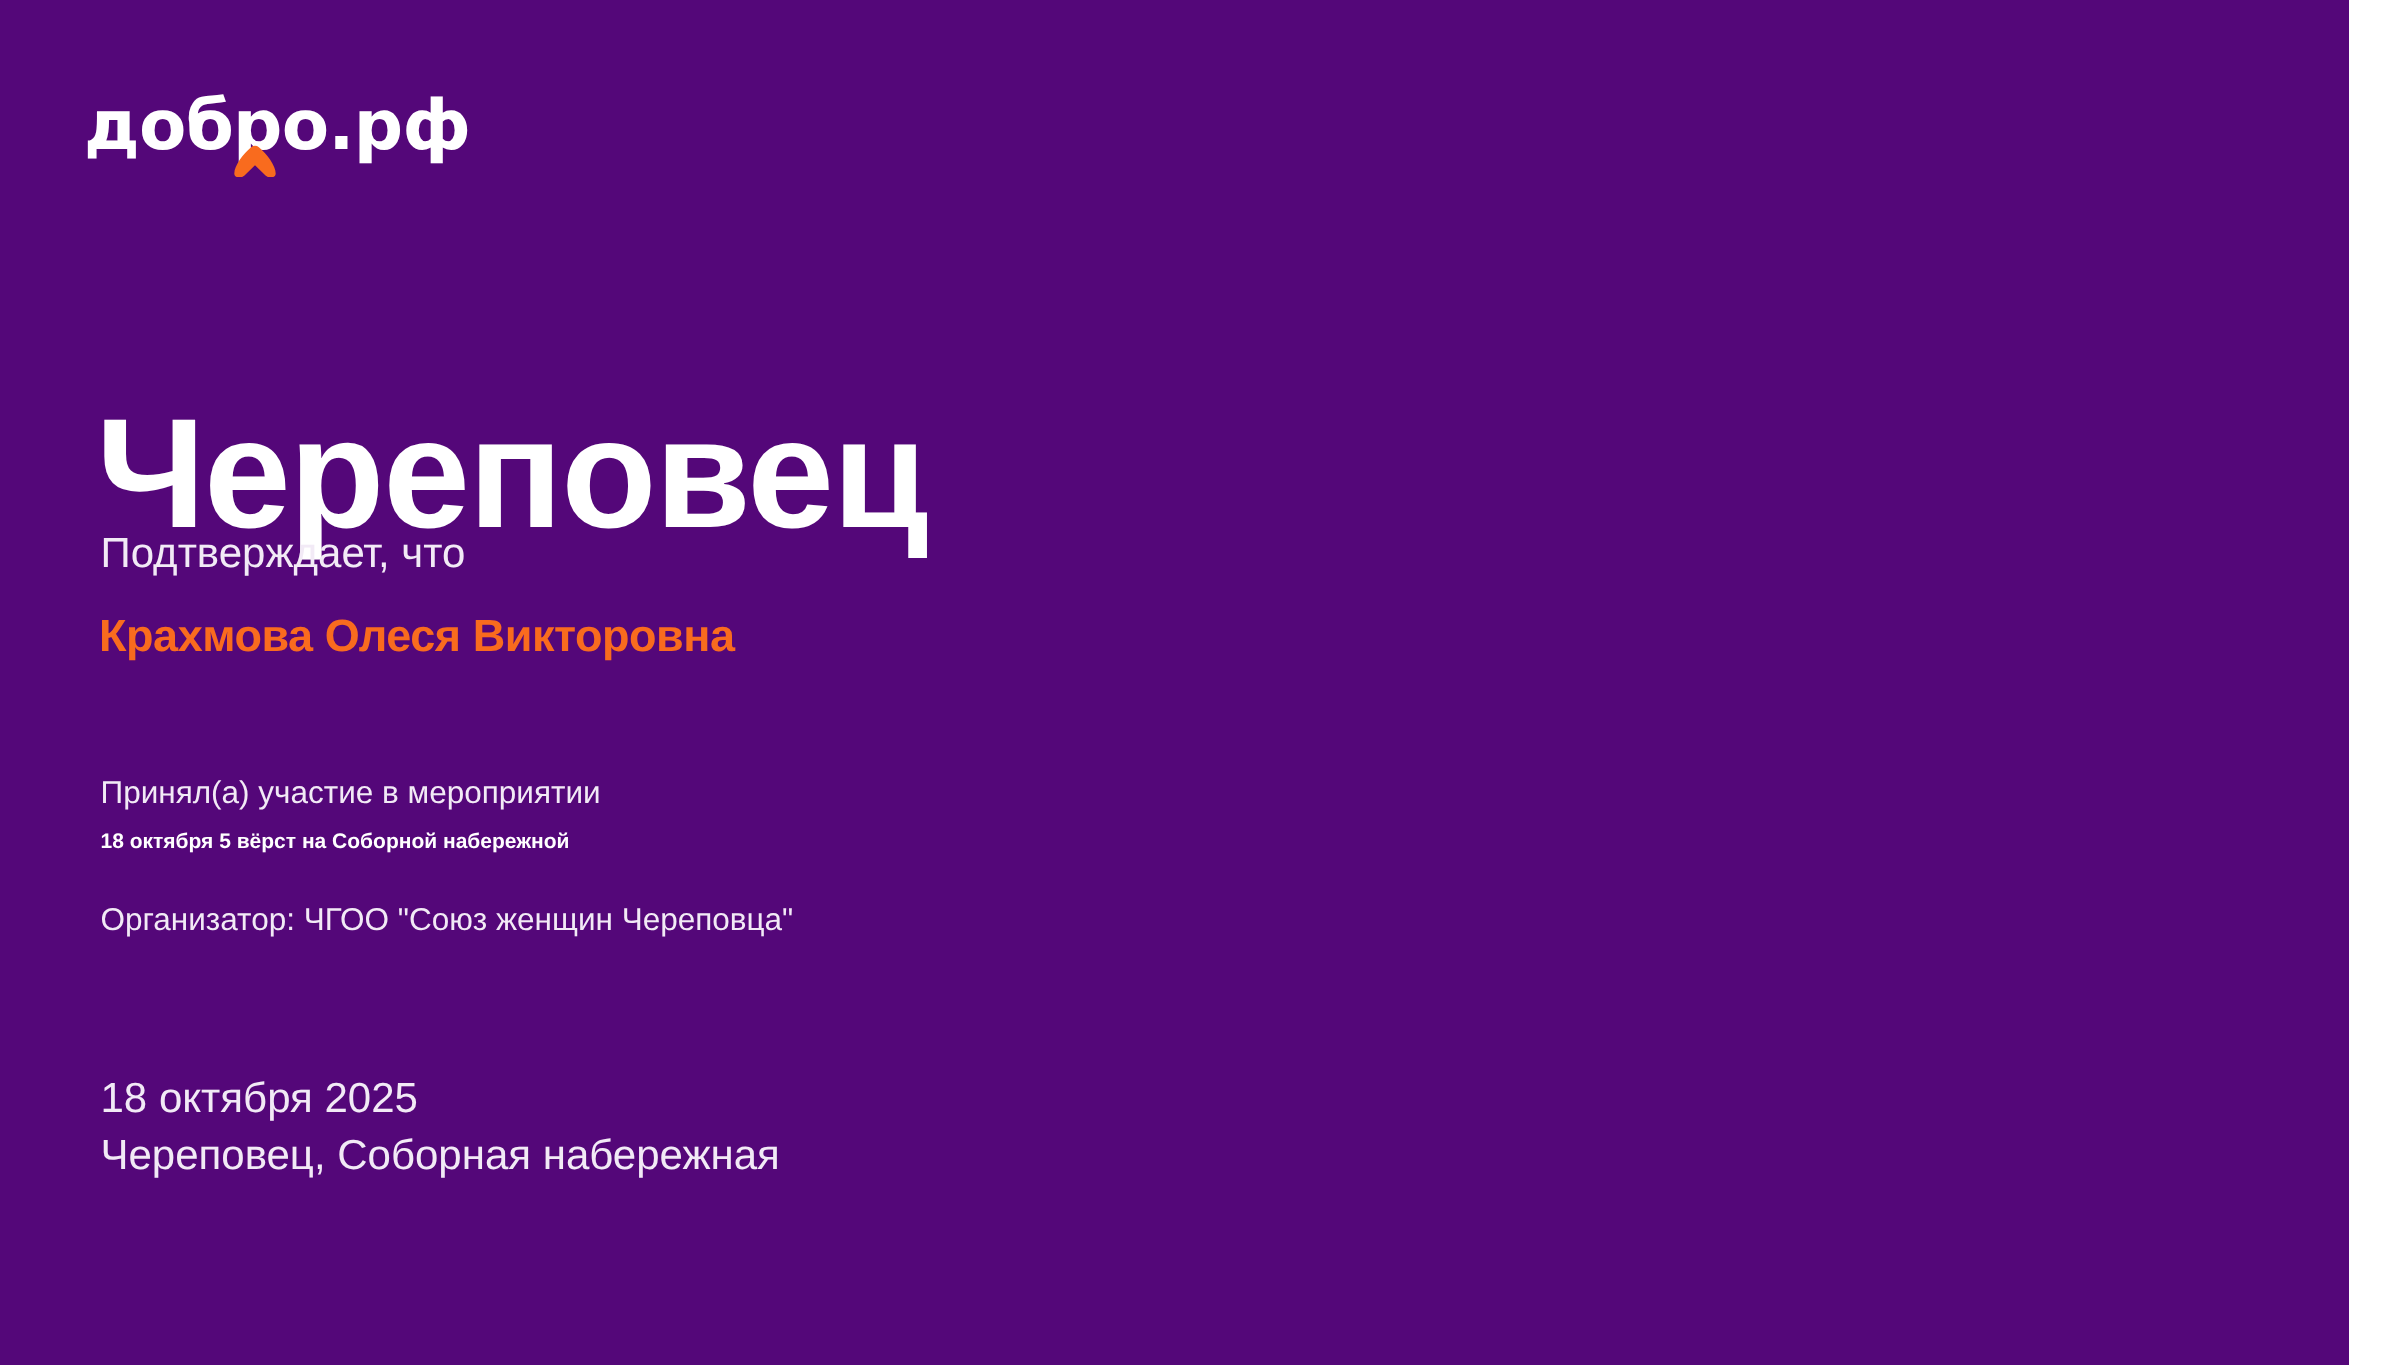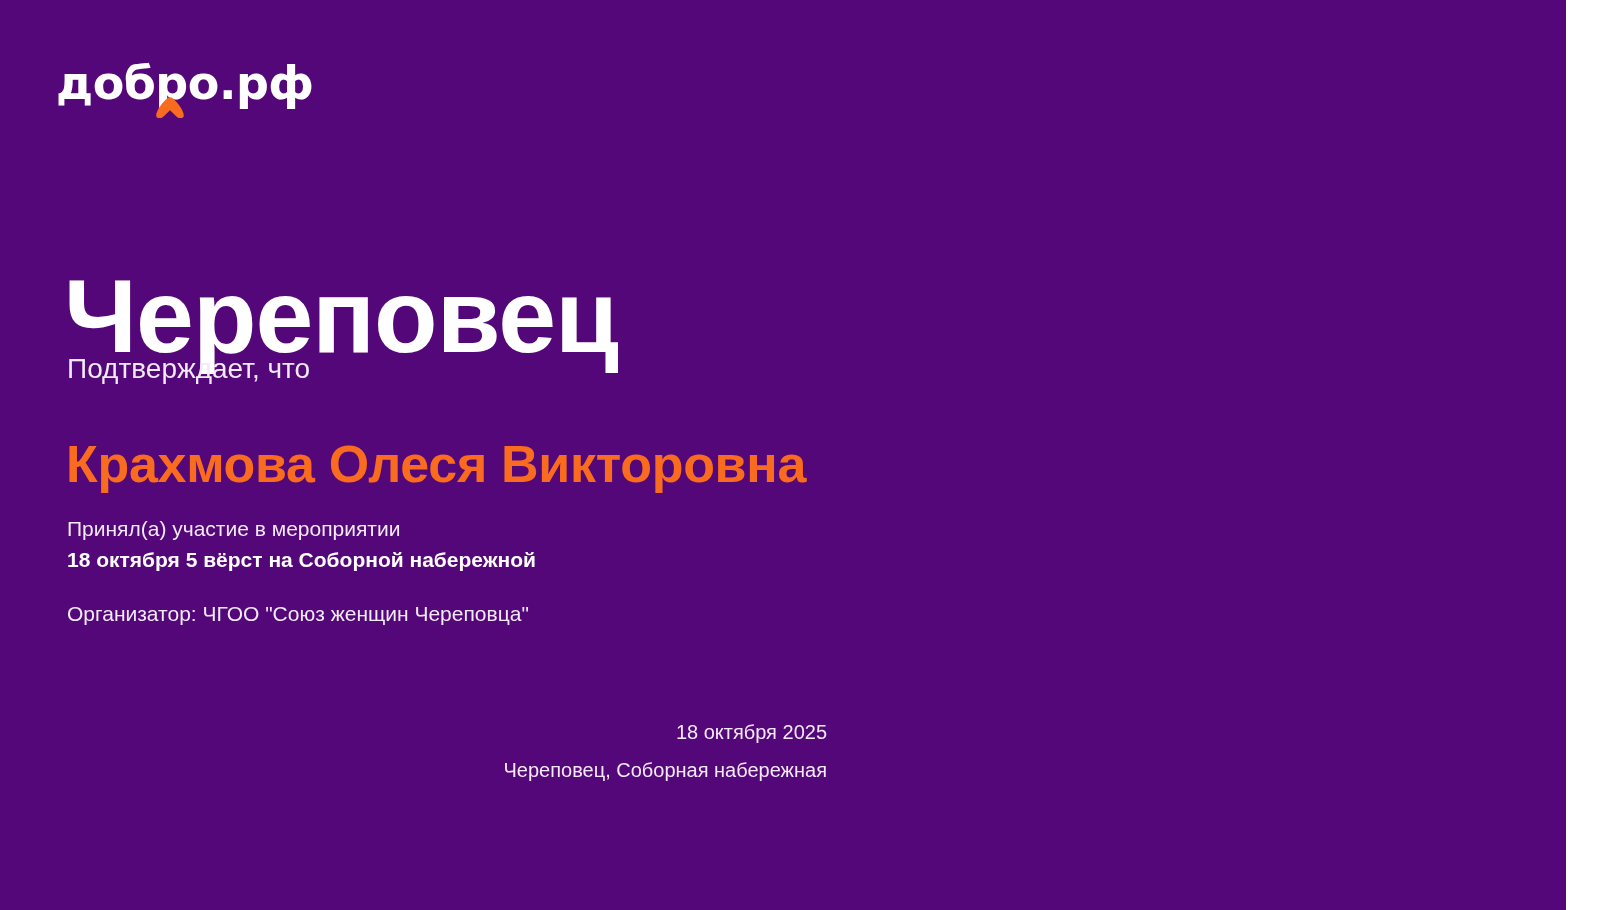--- a/index.html
+++ b/index.html
@@ -83,22 +83,22 @@
     font-size: 28px;
     font-weight: 400;
     color: #f2eaf6;
     line-height: 28px;
     white-space: nowrap;
   }
 
   #recipient-name {
     position: absolute;
     left: 66px;
-    top: 438px;
-    font-size: 52px;
+    top: 399px;
+    font-size: 30px;
     font-weight: 700;
     color: #F96B1E;
     line-height: 52px;
     letter-spacing: -0.3px;
     white-space: nowrap;
   }
 
   .line-participation {
     position: absolute;
     left: 67px;
@@ -108,21 +108,21 @@
     color: #f2eaf6;
     line-height: 28px;
     white-space: nowrap;
     margin-top: 23px;
   }
 
   #event-name {
     position: absolute;
     left: 67px;
     top: 546px;
-    font-size: 21px;
+    font-size: 14px;
     font-weight: 700;
     color: #ffffff;
     line-height: 28px;
     white-space: nowrap;
   }
 
   #organizer-line {
     position: absolute;
     left: 67px;
     top: 600px;
@@ -134,26 +134,25 @@
   }
 
   
   #certificate-footer {
     position: absolute;
     left: 67px;
     top: 713px;
     width: 760px;
   }
   #certificate-footer .footer-line {
-    font-size: 20px;
+    font-size: 28px;
     font-weight: 400;
     color: #f2eaf6;
     line-height: 38px;
     white-space: nowrap;
-    text-align: right;
   }
   #certificate-footer .footer-line.strong {
     font-weight: 700;
     color: #ffffff;
   }
 </style>
 </head>
 <body>
 
 <div id="certificate-page">

